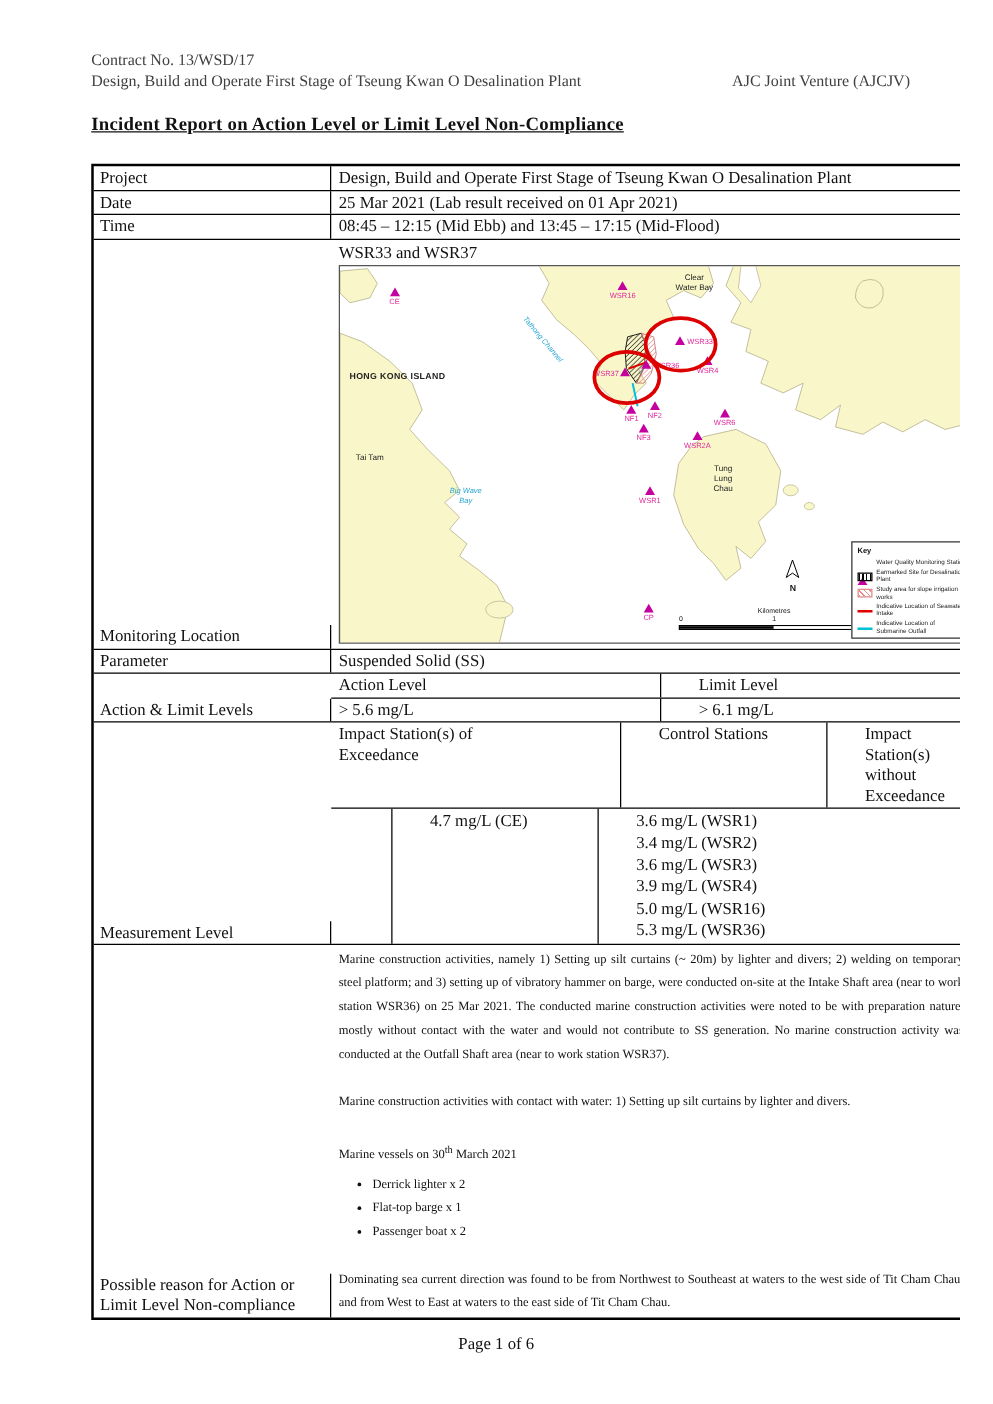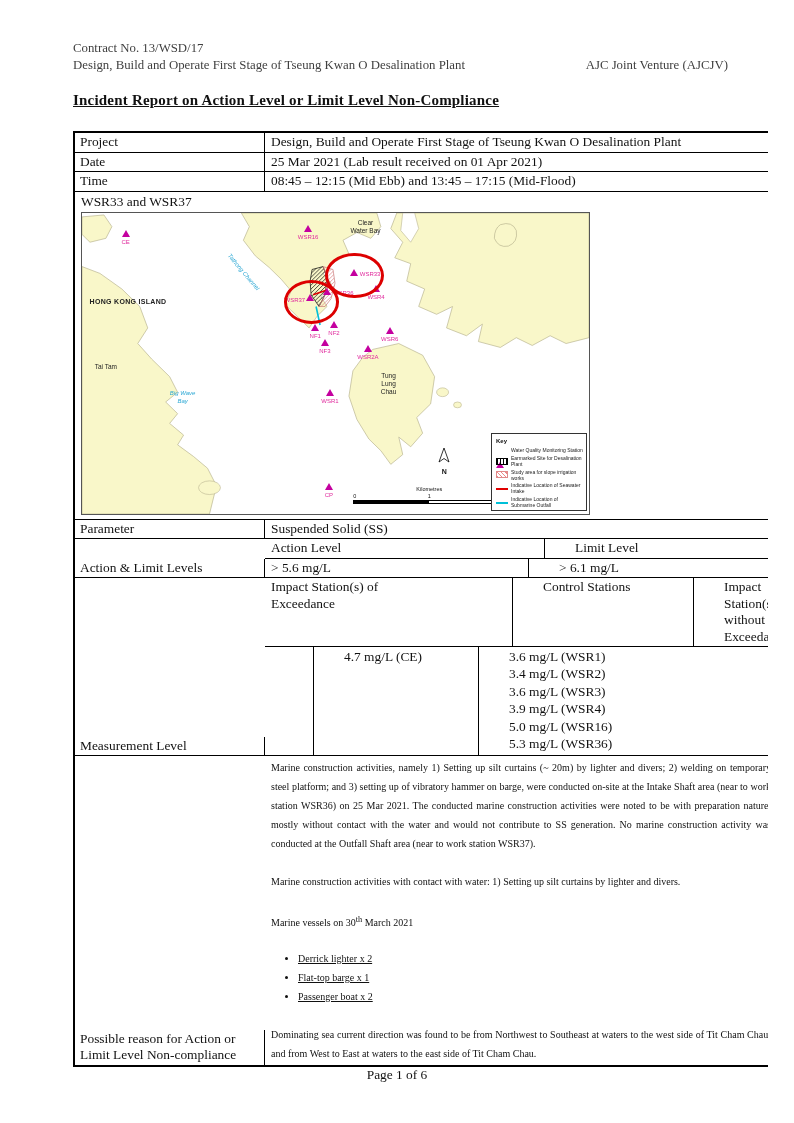--- a/index.html
+++ b/index.html
@@ -21,34 +21,34 @@
     position:absolute; left:47px; top:131px; width:707px;
     border:2px solid #000; background:#fff; font-size:13.4px; color:#111;
   }
   .t-row { display:flex; border-top:1.5px solid #000;align-items:flex-end; }
   .t-row:first-child { border-top:none; }
   .t-label { width:190px; min-width:190px; border-right:1.5px solid #000; padding:1px 5px; line-height:16.5px; }
   .t-value { flex:1; padding:1px 6px; line-height:16.5px; }
   .band { background:#c9d9a2; text-align:center; padding:1px 0; line-height:16.5px; }
   .sub-grid { flex:1; display:flex; flex-direction:column; }
   .sub-row { display:flex; }
-  .sub-row.hline { border-bottom:1.5px solid #000;gap:16px; }
+  .sub-row.hline { border-bottom:1.5px solid #000; }
   .sub-cell { padding:1px 6px; line-height:16.5px; }
   .sub-cell.vline { border-left:1.5px solid #000;padding-left:30px; }
   .al-c1 { width:263px; min-width:263px; }
   .al-c2 { flex:1; }
   .me-c1 { width:183px; min-width:183px; }
   .me-c2 { width:165px; min-width:165px;margin-left:48px; }
   .me-c3 { flex:1; }
   .me-head .sub-cell { line-height:16.5px; min-height:35px; }
   .me-vals .sub-cell { line-height:17.4px; padding-bottom:3px; }
   .reason-cell { flex:1; padding:2px 7px 2px 6px; font-size:10px; line-height:19px; }
   .reason-cell p { text-align:justify; margin-bottom:19px; }
   .reason-cell p.tight { margin-bottom:0; }
-  .reason-cell ul { list-style:disc; margin:16px 0 19px 27px;text-decoration:underline; }
+  .reason-cell ul { list-style:disc; margin:4px 0 19px 27px; }
   .reason-cell li { line-height:19px; }
   
   .map-wrap { flex:1; padding:1px 2px 4px 6px; }
   .map-title { line-height:17px; padding-left:0; }
   .map-box {
     position:relative; margin-top:2px; width:509px; height:303px;
     border:1px solid #555; background:#ffffff; overflow:hidden;
     font-family:"Liberation Sans", sans-serif;
   }
   .map-box svg.land { position:absolute; inset:0; width:100%; height:100%; }
@@ -124,20 +124,21 @@
       <div class="t-value">25 Mar 2021 (Lab result received on 01 Apr 2021)</div>
     </div>
 
     <div class="t-row">
       <div class="t-label">Time</div>
       <div class="t-value">08:45 – 12:15 (Mid Ebb) and 13:45 – 17:15 (Mid-Flood)</div>
     </div>
 
 
     <div class="t-row">
+      <div class="t-label">Monitoring Location</div>
       <div class="map-wrap">
         <div class="map-title">WSR33 and WSR37</div>
 
         <div class="map-box">
           <svg class="land" viewBox="0 0 509 309" preserveAspectRatio="none">
             <defs>
               <pattern id="hb" width="4" height="4" patternUnits="userSpaceOnUse">
                 <path d="M0,4 L4,0" stroke="#000" stroke-width="0.7"></path>
               </pattern>
               <pattern id="hp" width="4" height="4" patternUnits="userSpaceOnUse">

